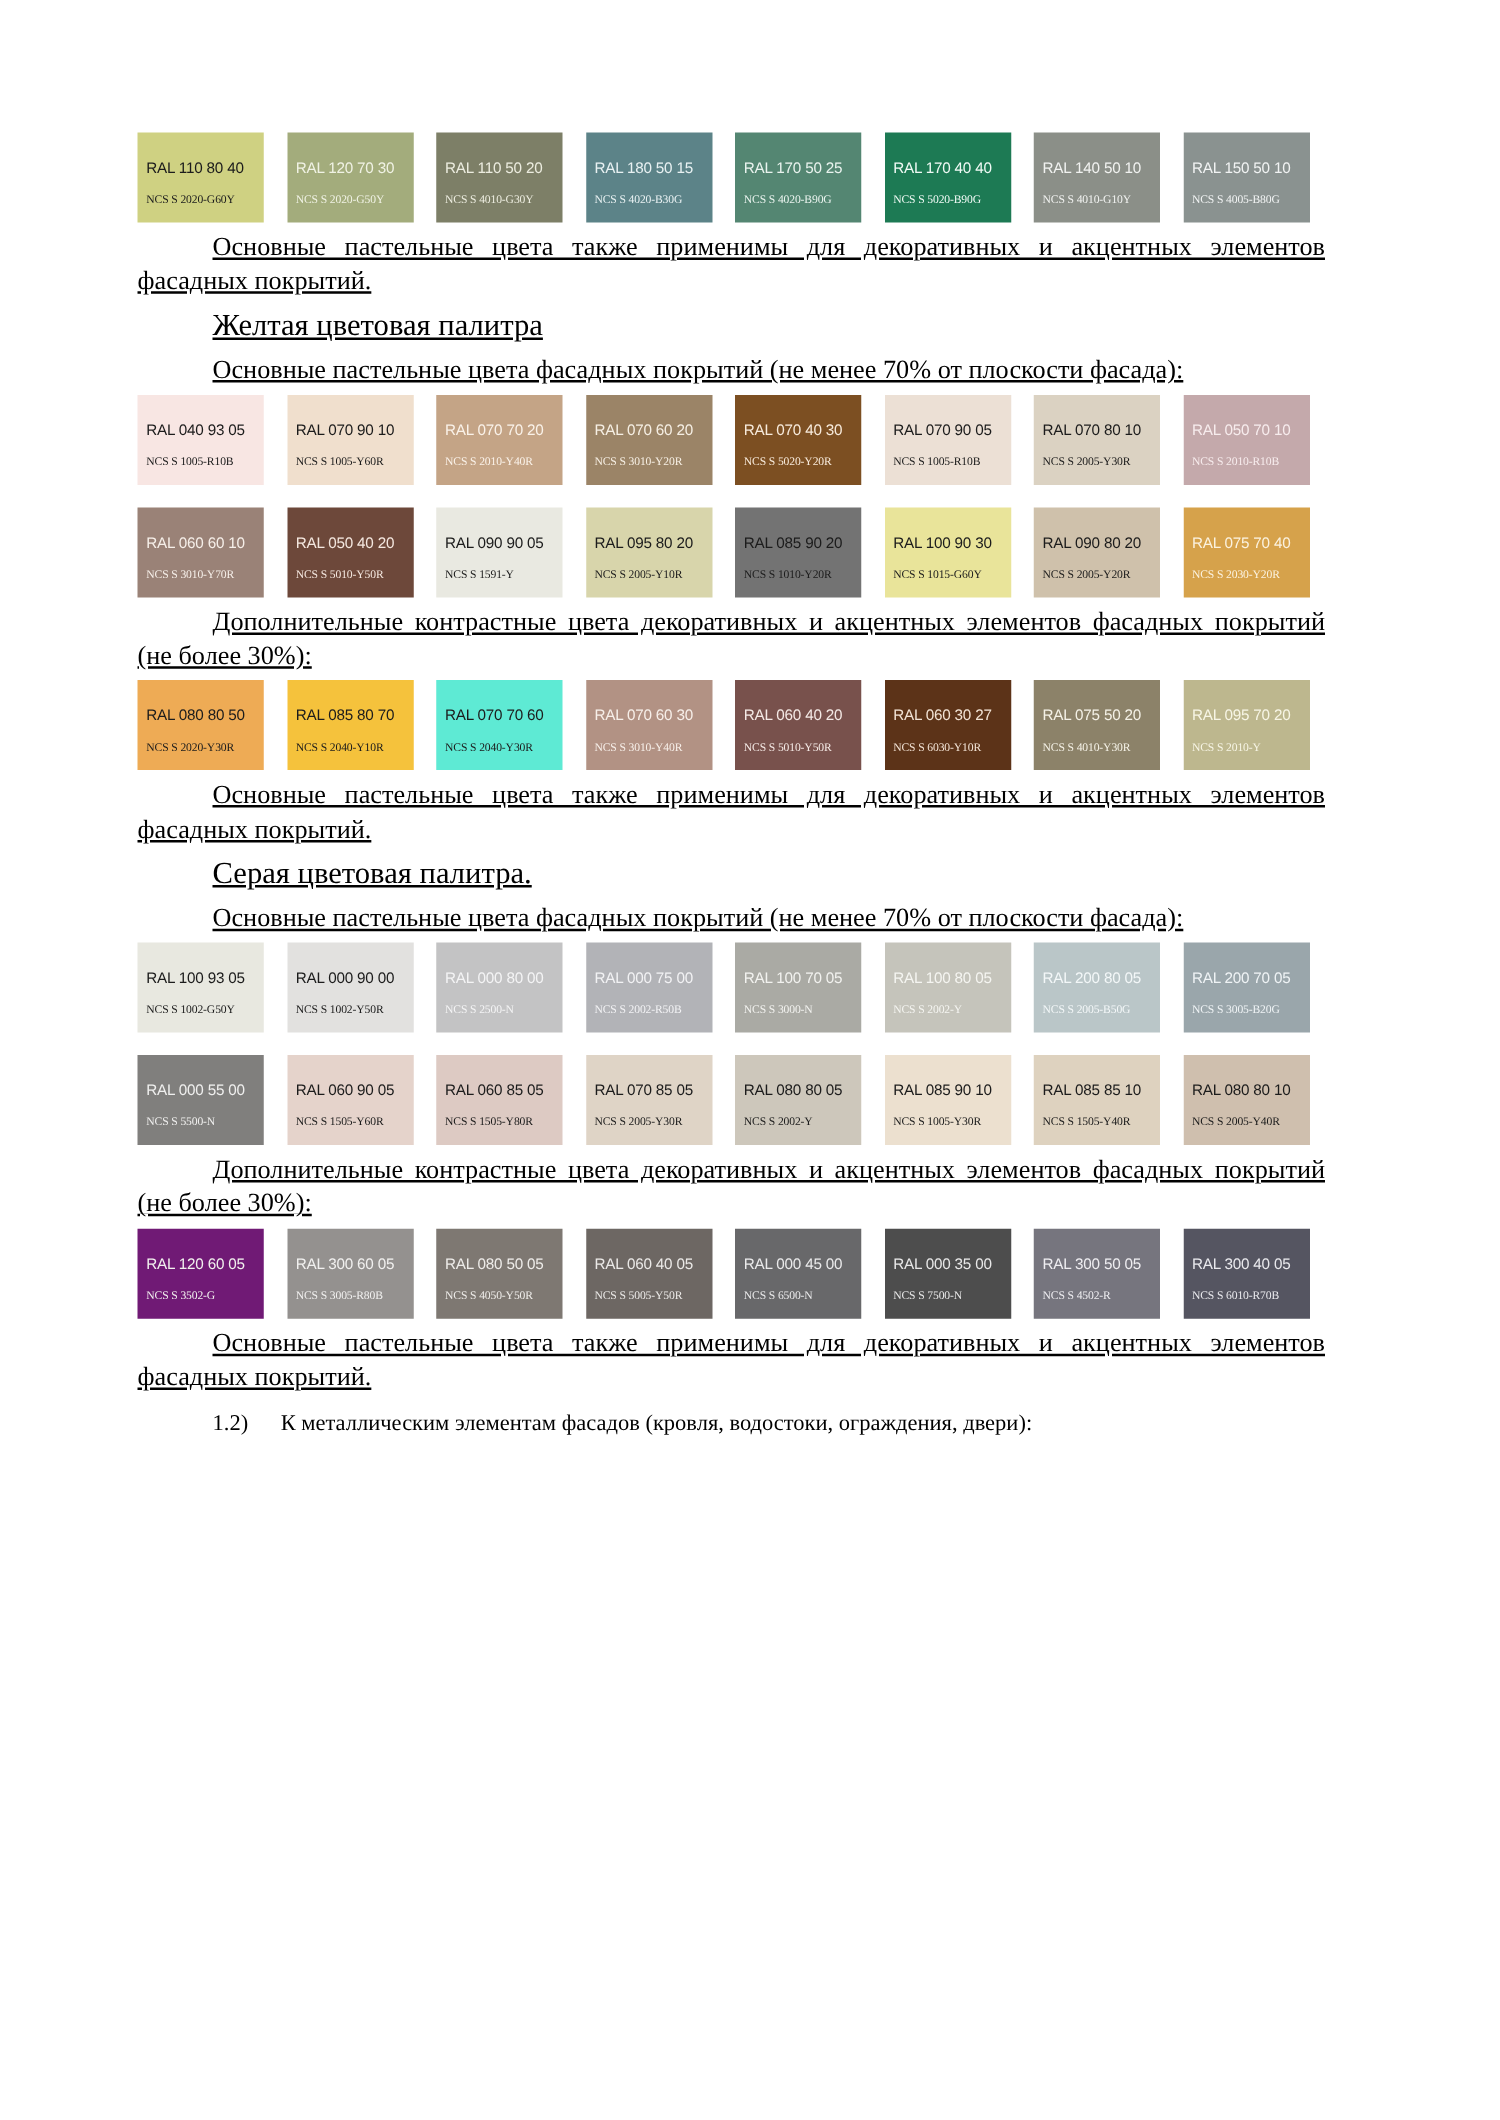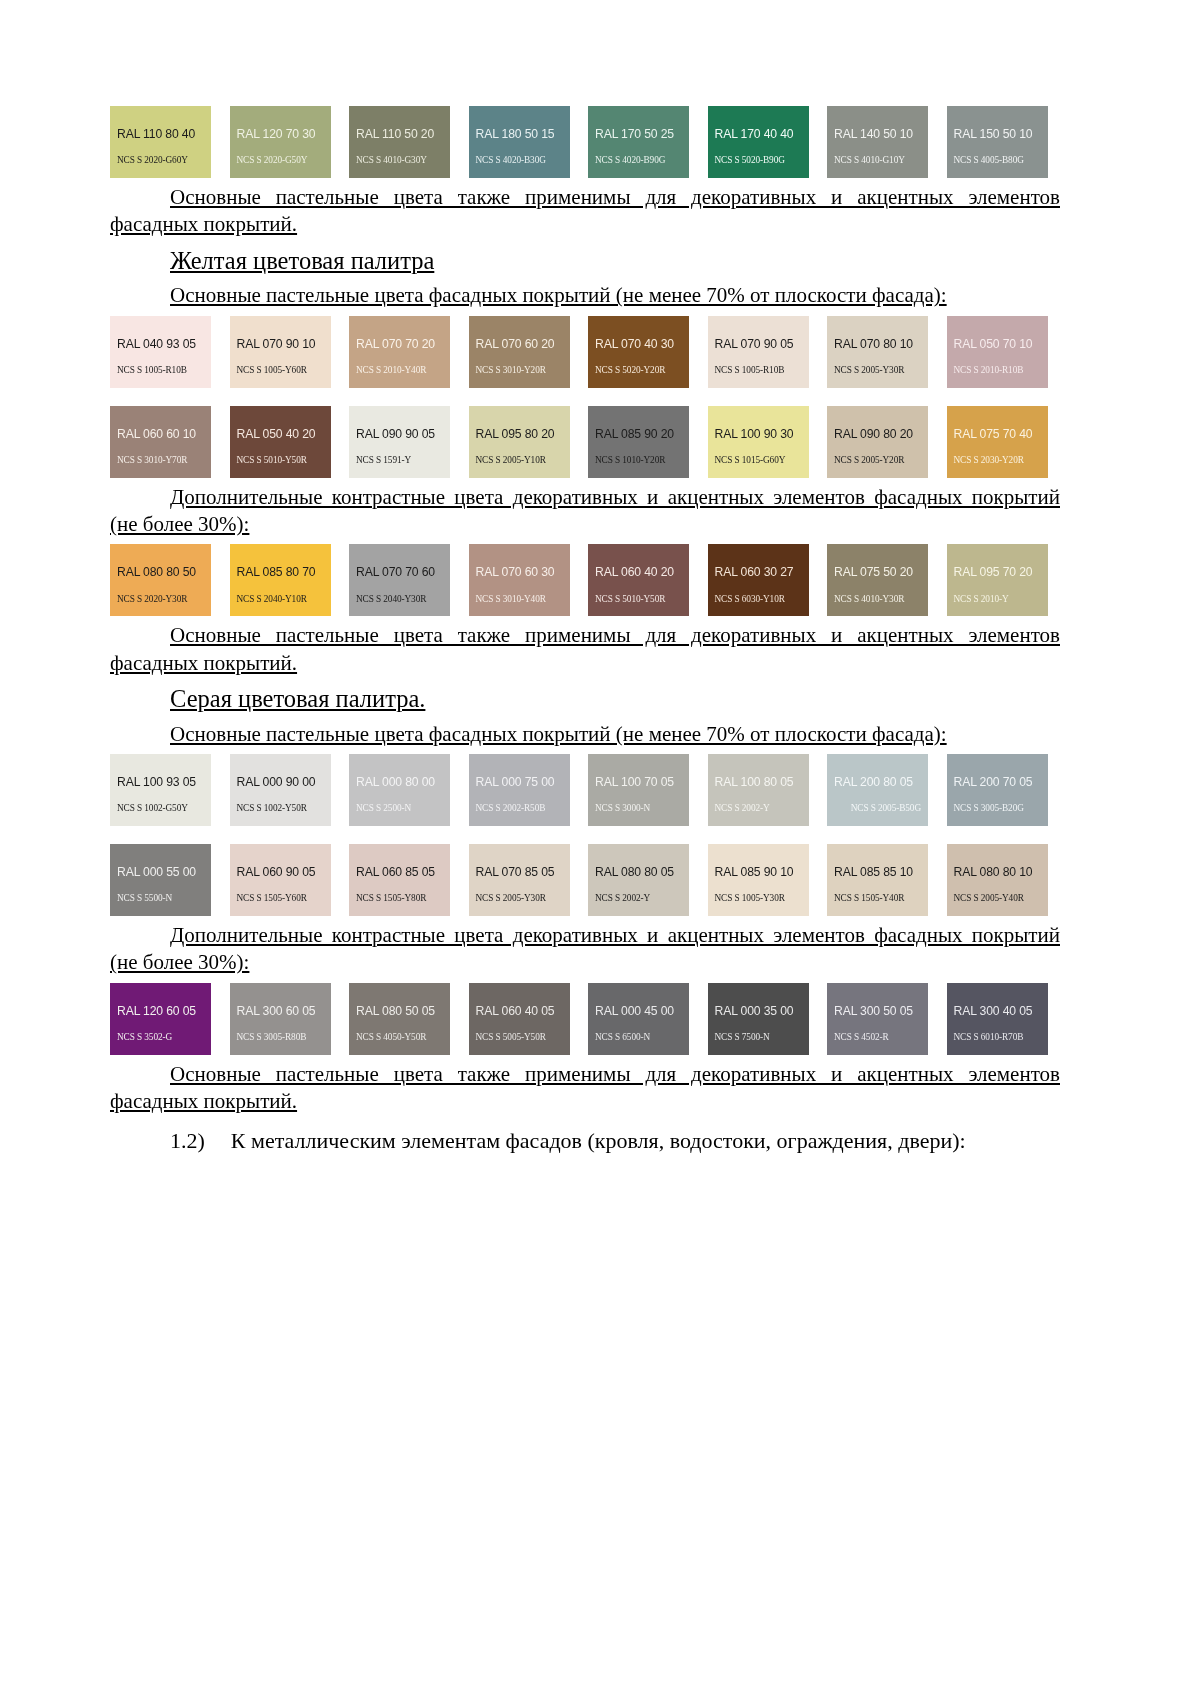--- a/index.html
+++ b/index.html
@@ -42,21 +42,21 @@
   .sub-head {
     font-size: 24.5px;
     line-height: 1.30;
     text-indent: 60px;
     margin: 4px 0 4px 0;
   }
   .sub-head span.u {
     text-decoration: underline;
   }
   p.numbered {
-    font-size: 22px;
+    font-size: 18px;
     line-height: 1.30;
     text-align: justify;
     text-indent: 60px;
     margin: 12px 0 4px 0;
   }
   .tabsp { display: inline-block; width: 26px; }
 
   
   .swatch-row {
     display: flex;
@@ -213,21 +213,21 @@
 
     <div class="swatch-row" id="row-yellow-contrast">
         <div class="swatch" style="background: rgb(238, 171, 85);">
           <div class="ral" style="color: rgb(28, 28, 28);">RAL 080 80 50</div>
           <div class="ncs" style="color: rgb(28, 28, 28);">NCS S 2020-Y30R</div>
         </div>
         <div class="swatch" style="background: rgb(245, 194, 60);">
           <div class="ral" style="color: rgb(28, 28, 28);">RAL 085 80 70</div>
           <div class="ncs" style="color: rgb(28, 28, 28);">NCS S 2040-Y10R</div>
         </div>
-        <div class="swatch" style="background: #a3a3a3;">
+        <div class="swatch" style="background: #5eead4;">
           <div class="ral" style="color: rgb(28, 28, 28);">RAL 070 70 60</div>
           <div class="ncs" style="color: rgb(28, 28, 28);">NCS S 2040-Y30R</div>
         </div>
         <div class="swatch" style="background: rgb(178, 146, 132);">
           <div class="ral" style="color: rgb(247, 239, 233);">RAL 070 60 30</div>
           <div class="ncs" style="color: rgb(247, 239, 233);">NCS S 3010-Y40R</div>
         </div>
         <div class="swatch" style="background: rgb(120, 81, 76);">
           <div class="ral" style="color: rgb(244, 233, 229);">RAL 060 40 20</div>
           <div class="ncs" style="color: rgb(244, 233, 229);">NCS S 5010-Y50R</div>
@@ -274,21 +274,21 @@
         <div class="swatch" style="background: rgb(170, 170, 164);">
           <div class="ral" style="color: rgb(242, 242, 239);">RAL 100 70 05</div>
           <div class="ncs" style="color: rgb(242, 242, 239);">NCS S 3000-N</div>
         </div>
         <div class="swatch" style="background: rgb(197, 196, 187);">
           <div class="ral" style="color: rgb(245, 245, 241);">RAL 100 80 05</div>
           <div class="ncs" style="color: rgb(245, 245, 241);">NCS S 2002-Y</div>
         </div>
         <div class="swatch" style="background: rgb(186, 198, 200);">
           <div class="ral" style="color: rgb(243, 247, 248);">RAL 200 80 05</div>
-          <div class="ncs" style="color: rgb(243, 247, 248); text-align: right;">NCS S 2005-B50G</div>
+          <div class="ncs" style="color: rgb(243, 247, 248);">NCS S 2005-B50G</div>
         </div>
         <div class="swatch" style="background: rgb(154, 166, 171);">
           <div class="ral" style="color: rgb(239, 243, 245);">RAL 200 70 05</div>
           <div class="ncs" style="color: rgb(239, 243, 245);">NCS S 3005-B20G</div>
         </div>
       </div>
     <div class="spacer-sm"></div>
     <div class="swatch-row" id="row-gray-pastel-2">
         <div class="swatch" style="background: rgb(128, 127, 125);">
           <div class="ral" style="color: rgb(239, 239, 238);">RAL 000 55 00</div>

